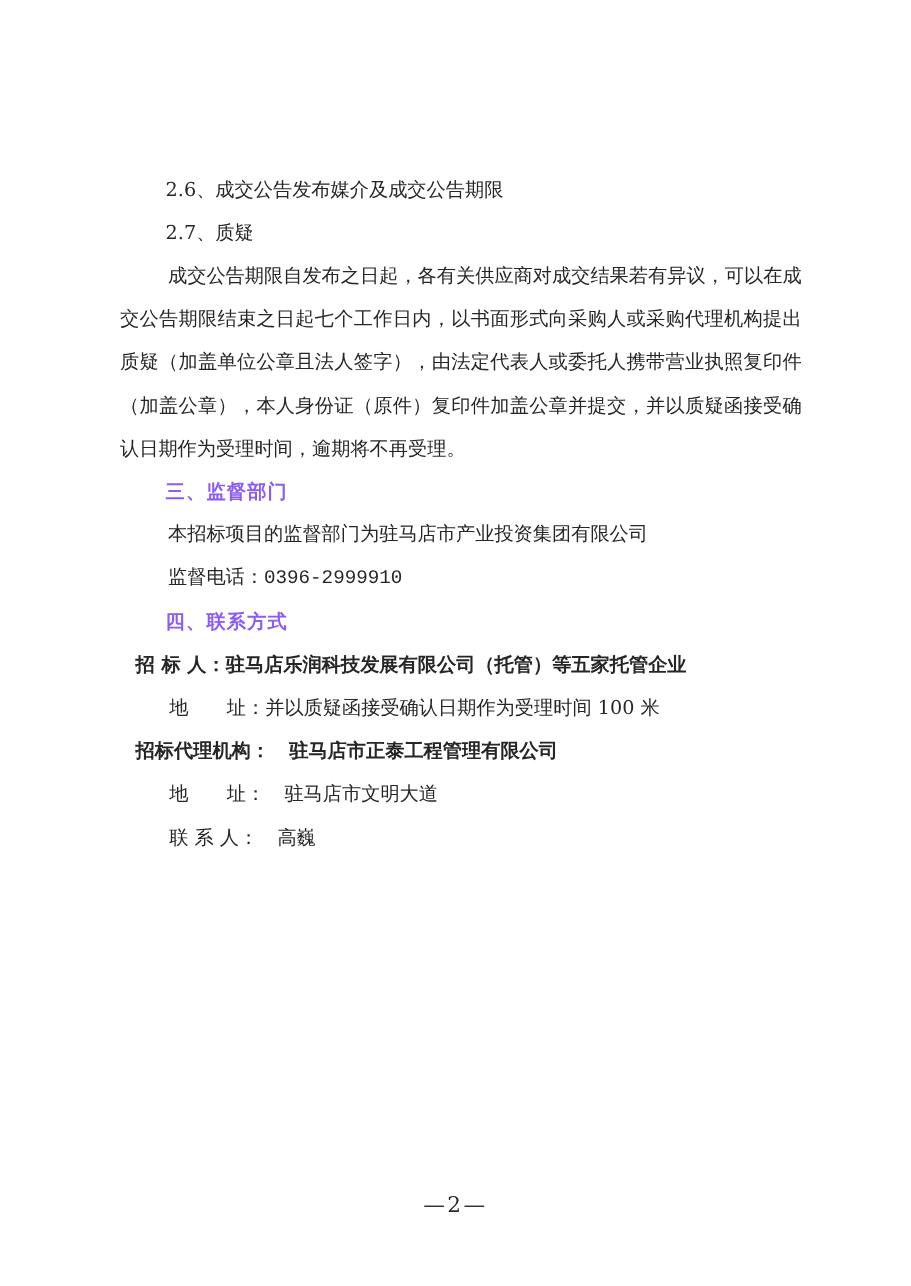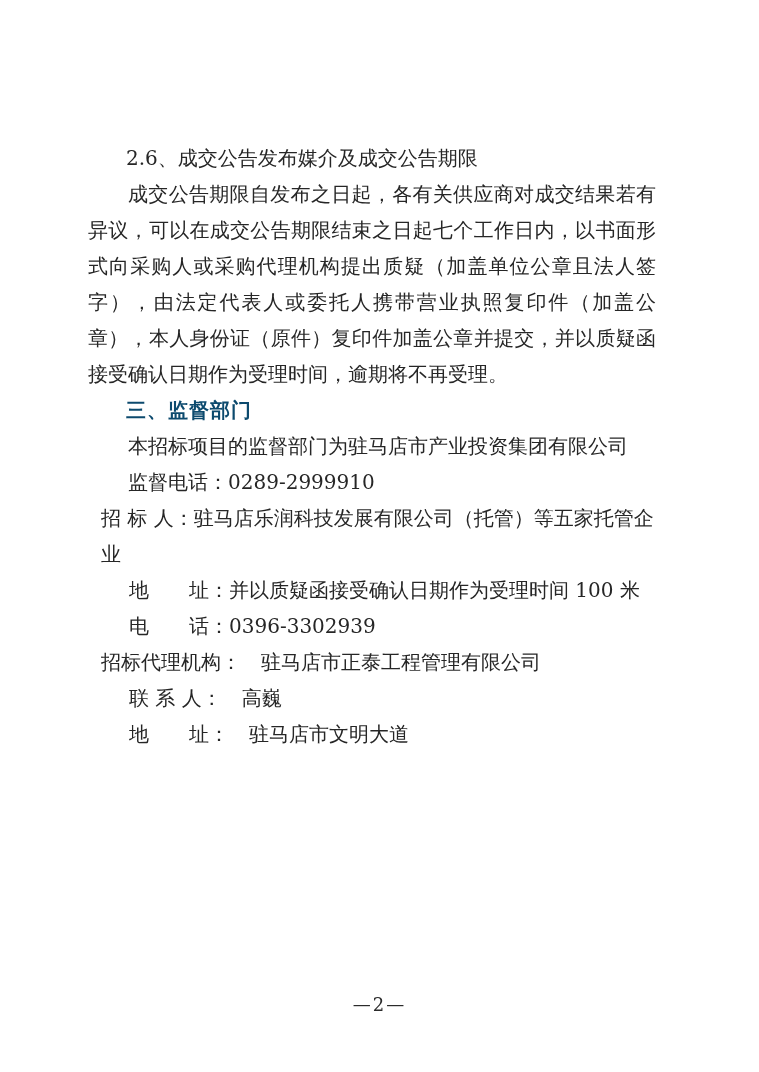--- a/index.html
+++ b/index.html
@@ -11,51 +11,53 @@
     position: relative;
     width: 759px;
     height: 1072px;
     background: #ffffff;
     overflow: hidden;
     font-family: "DejaVu Serif", "Liberation Serif", serif;
     color: #262626;
   }
   .content {
     position: absolute;
-    left: 88px;
+    left: 100px;
     top: 140px;
     width: 568px;
-    font-size: 20px;
+    font-size: 16px;
     line-height: 36px;
   }
   .num-heading {
     text-indent: 38px;
     white-space: pre-wrap;
     font-weight: 400;
   }
   .para {
     text-align: justify;
     text-align-last: left;
     text-indent: 40px;
   }
   .bold-heading {
     font-family: "DejaVu Sans", "Liberation Sans", sans-serif;
     font-weight: 700;
-    color: #0c4a6e;
+    color: #8b5cf6;
     text-indent: 38px;
     letter-spacing: 1px;
   }
   .line {
     white-space: pre-wrap;
   }
   .indent-2em {
     padding-left: 40px;
+    font-family: Liberation Mono, monospace;
   }
   .indent-a {
     padding-left: 13px;
+    font-weight: bold;
   }
   .indent-b {
     padding-left: 41px;
   }
   .footer {
     position: absolute;
     left: 0;
     top: 992px;
     width: 759px;
     text-align: center;
@@ -67,39 +69,40 @@
 </style>
 </head>
 <body>
 
 <div class="page">
   <div class="content">
 
     <div class="num-heading">2.6、成交公告发布媒介及成交公告期限</div>
 
 
+    <div class="num-heading">2.7、质疑</div>
 
     <div class="para">成交公告期限自发布之日起，各有关供应商对成交结果若有异议，可以在成交公告期限结束之日起七个工作日内，以书面形式向采购人或采购代理机构提出质疑（加盖单位公章且法人签字），由法定代表人或委托人携带营业执照复印件（加盖公章），本人身份证（原件）复印件加盖公章并提交，并以质疑函接受确认日期作为受理时间，逾期将不再受理。</div>
 
     <div class="bold-heading">三、监督部门</div>
 
     <div class="line indent-2em">本招标项目的监督部门为驻马店市产业投资集团有限公司</div>
 
-    <div class="line indent-2em">监督电话：0289-2999910</div>
+    <div class="line indent-2em">监督电话：0396-2999910</div>
 
+    <div class="bold-heading">四、联系方式</div>
 
     <div class="line indent-a">招 标 人：驻马店乐润科技发展有限公司（托管）等五家托管企业</div>
 
     <div class="line indent-b">地　　址：并以质疑函接受确认日期作为受理时间 100 米</div>
 
 
-    <div class="line indent-b">电　　话：0396-3302939</div>
 
     <div class="line indent-a">招标代理机构：　驻马店市正泰工程管理有限公司</div>
 
+    <div class="line indent-b">地　　址：　驻马店市文明大道</div>
+
     <div class="line indent-b">联 系 人：　高巍</div>
-
-    <div class="line indent-b">地　　址：　驻马店市文明大道</div>
 
   </div>
 
   <div class="footer">—2—</div>
 </div>
 
 </body></html>

